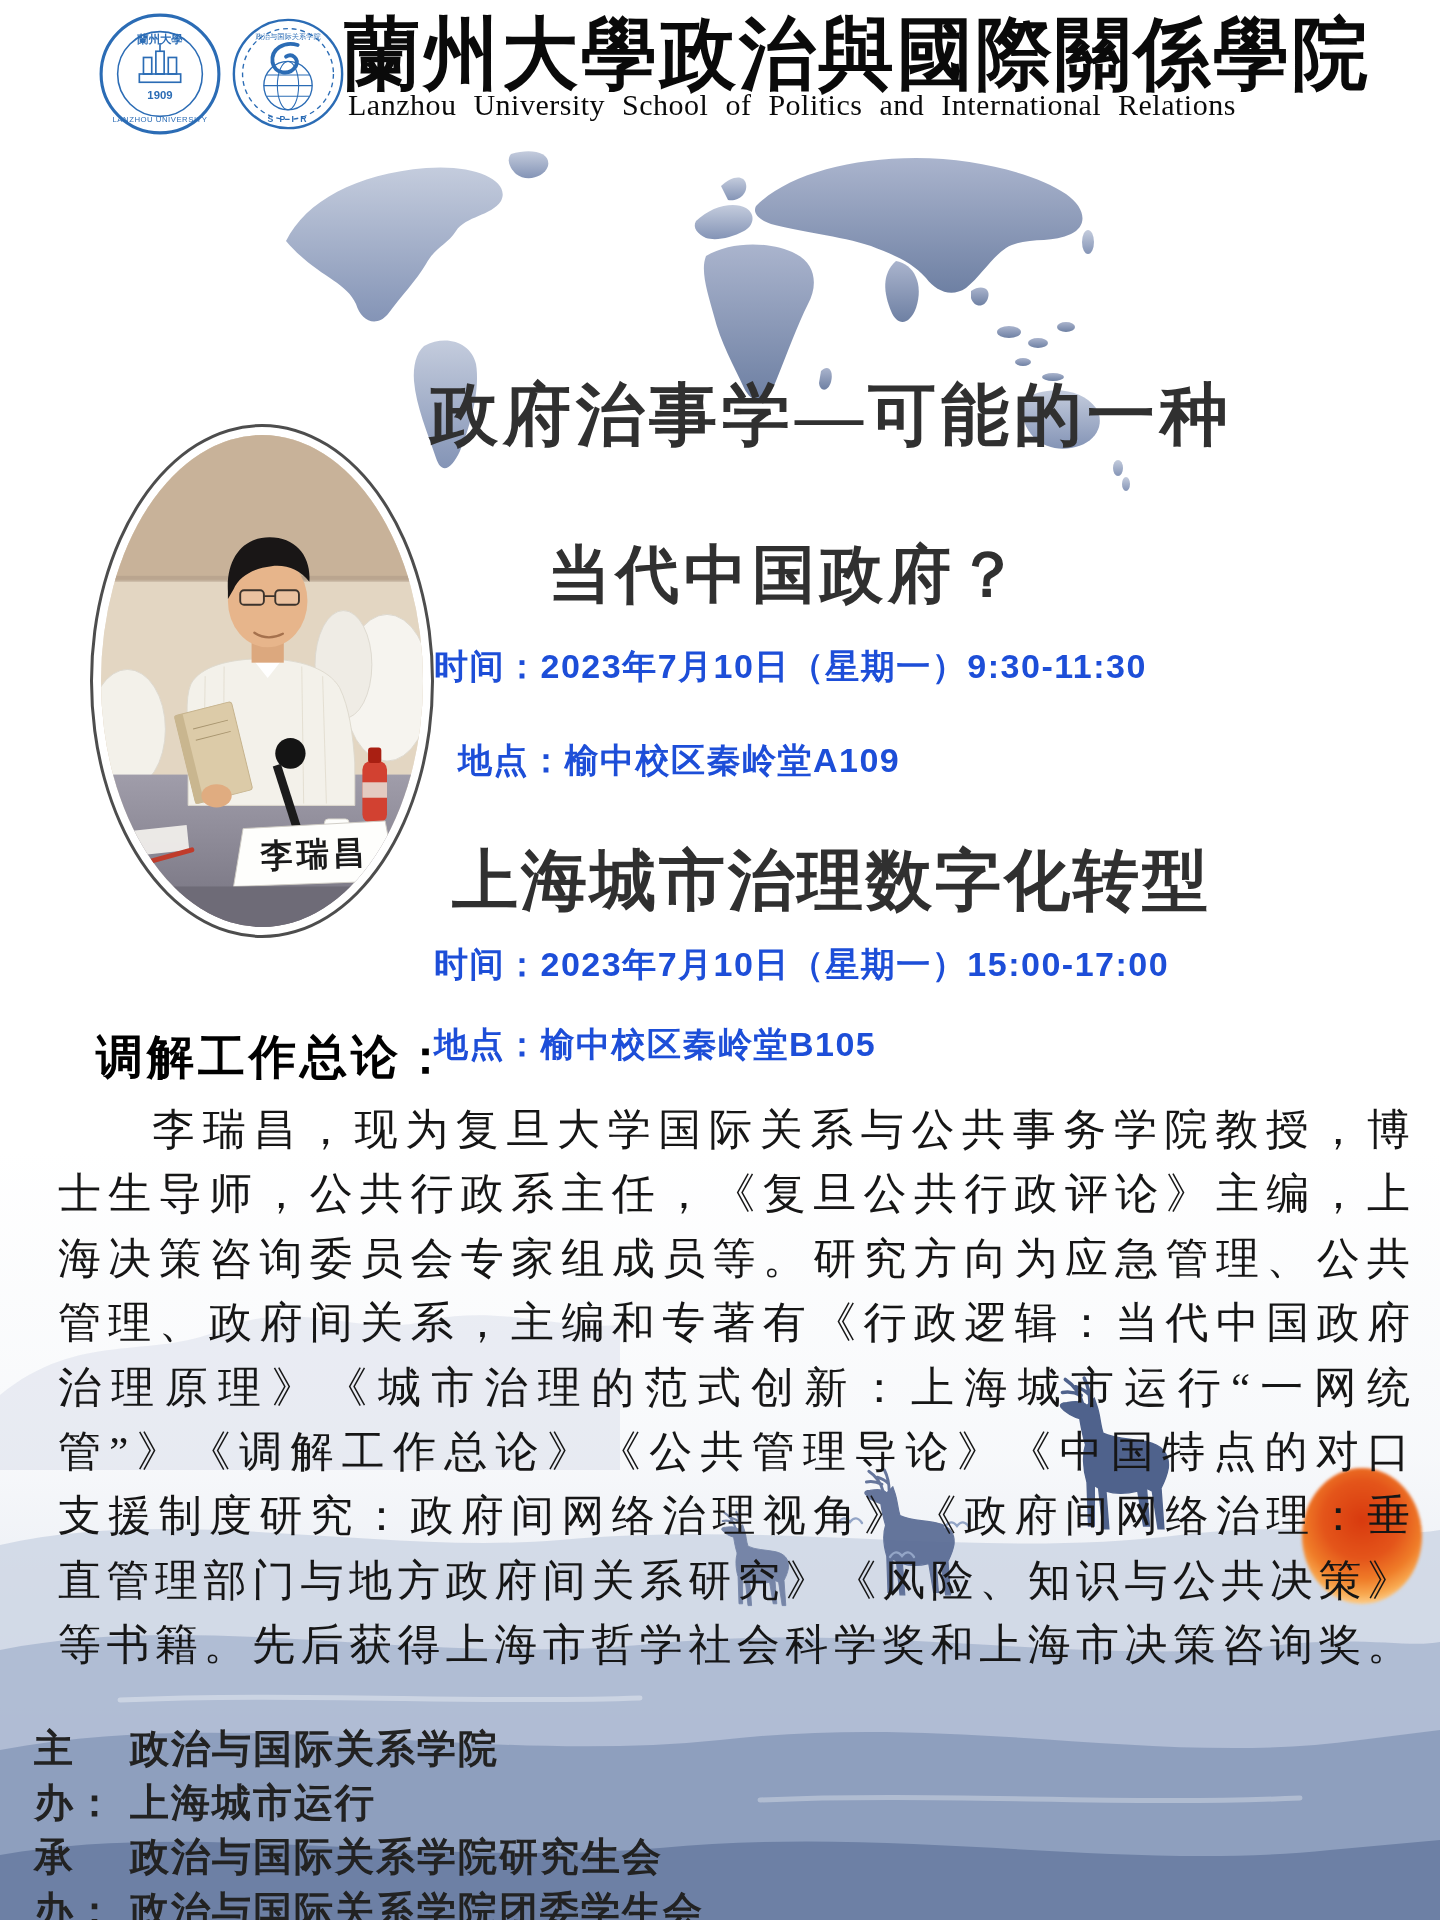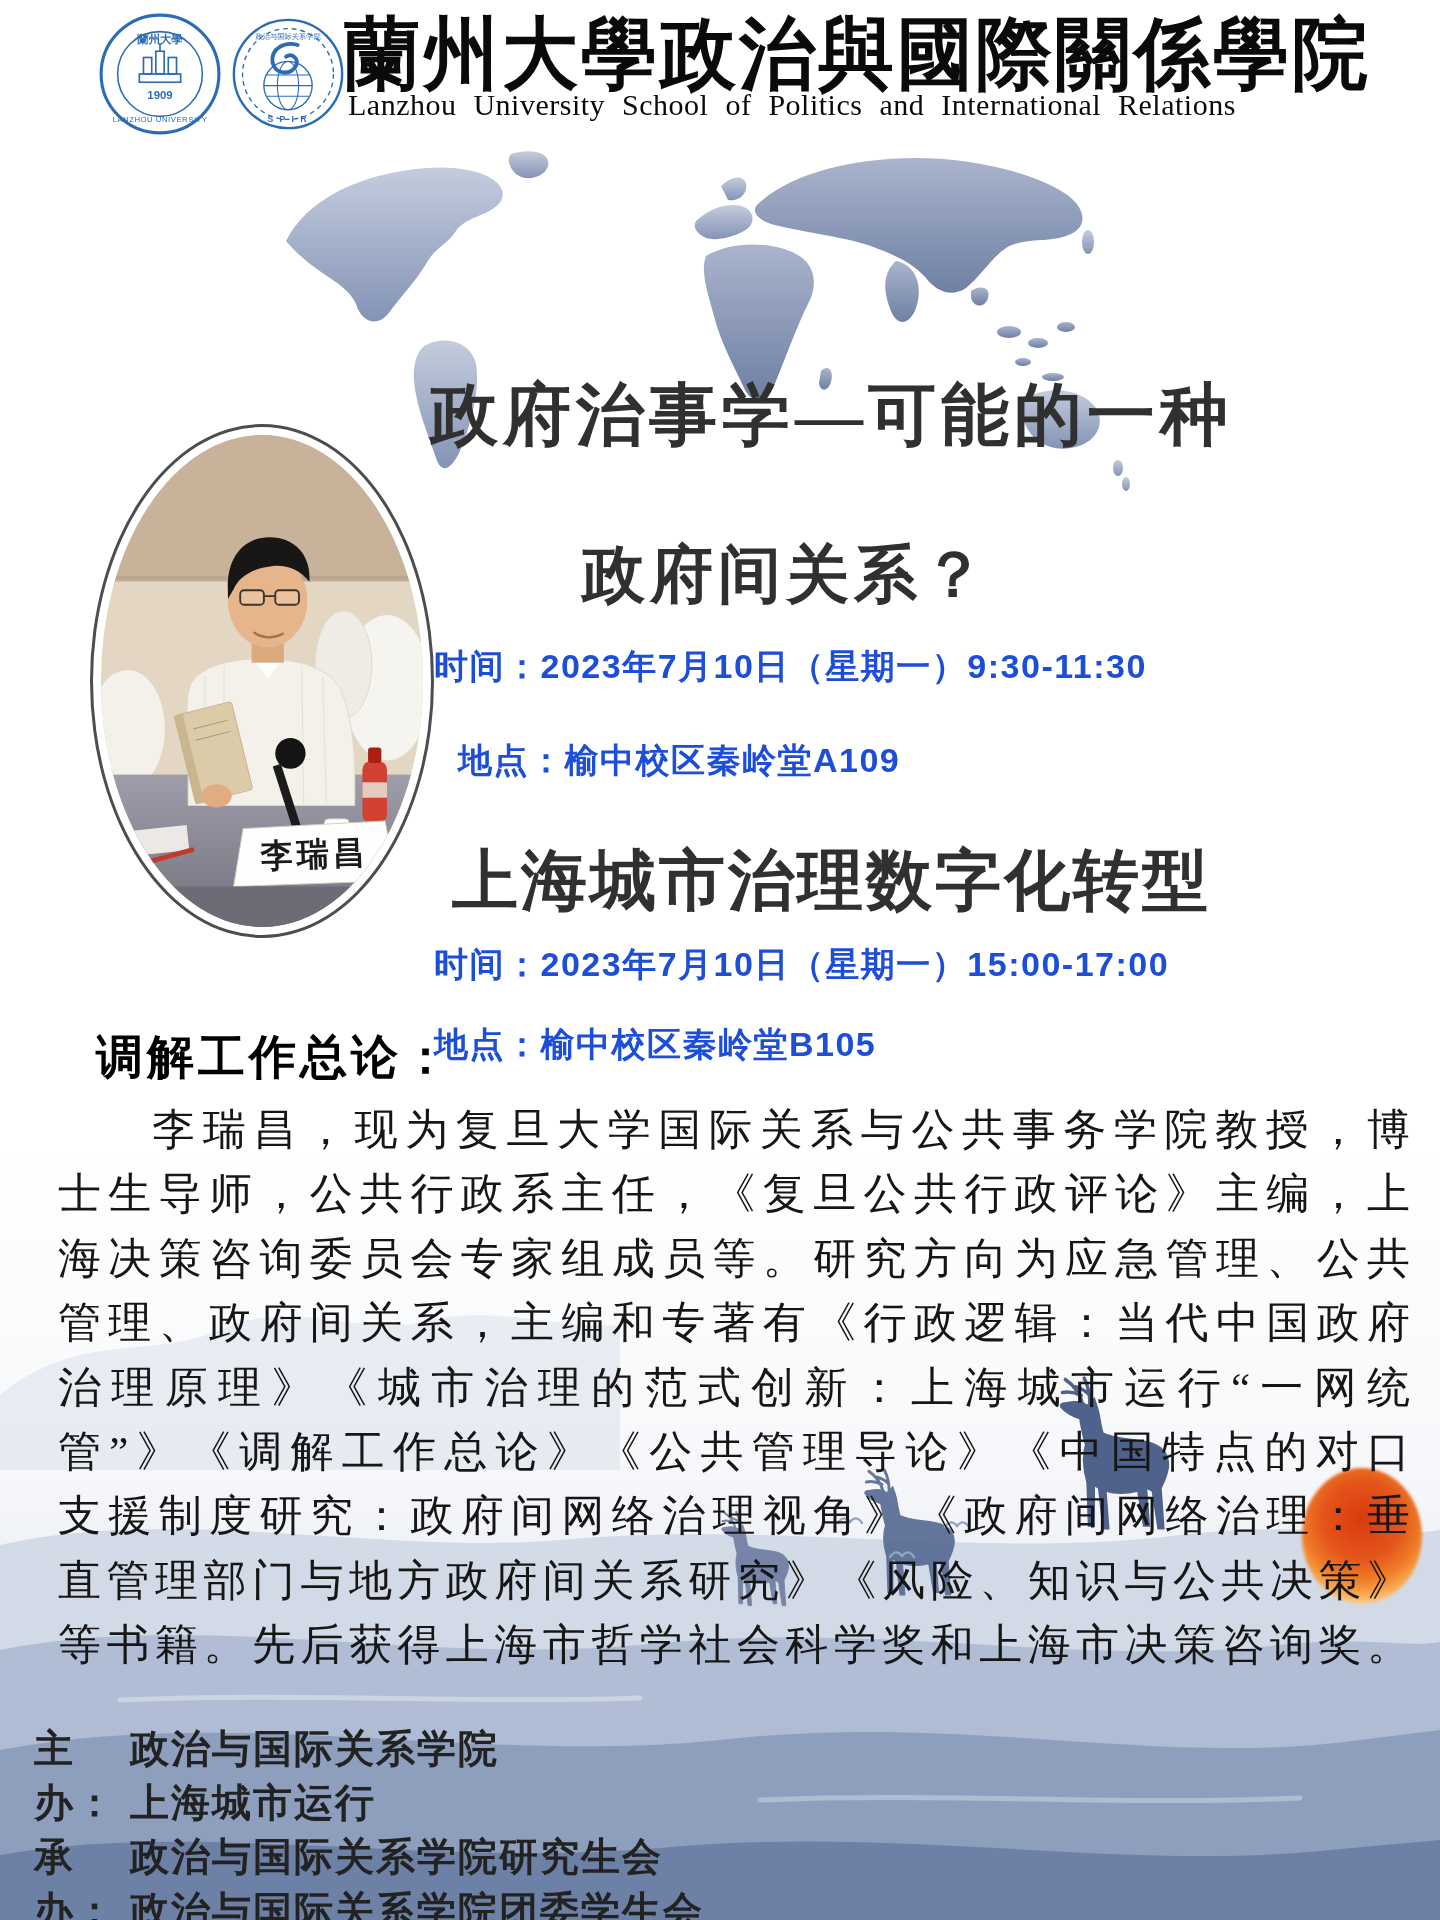--- a/index.html
+++ b/index.html
@@ -248,21 +248,21 @@
         <rect x="20" y="408" width="72" height="26" fill="#f5f3ee" transform="rotate(-6 56 421)" opacity=".9"></rect>
         <line x1="52" y1="442" x2="96" y2="430" stroke="#c03b2b" stroke-width="5" stroke-linecap="round"></line>
         <path d="M150,408 L300,400 L312,462 L140,468 Z" fill="#fefefc" stroke="#cfccc4"></path>
         <text x="226" y="446" text-anchor="middle" font-size="34" font-weight="bold" fill="#1a1a1a" letter-spacing="4" transform="rotate(-2 226 446)" font-family="'Liberation Serif',serif">李瑞昌</text>
         <rect x="0" y="468" width="340" height="42" fill="#6e6b77"></rect>
       </svg>
     </div>
   </div>
 
   <div class="lec-title t1a">政府治事学—可能的一种</div>
-  <div class="lec-title t1b">政府间关系？</div>
+  <div class="lec-title t1b">当代中国政府？</div>
   <div class="lec-meta m1t">时间：2023年7月10日（星期一）9:30-11:30</div>
   <div class="lec-meta m1l">地点：榆中校区秦岭堂A109</div>
 
   <div class="lec-title t2">上海城市治理数字化转型</div>
   <div class="lec-meta m2t">时间：2023年7月10日（星期一）15:00-17:00</div>
   <div class="lec-meta m2l">地点：榆中校区秦岭堂B105</div>
 
   <div class="bio-heading">调解工作总论：</div>
   <div class="bio">
     <div class="bio-line indent">李瑞昌，现为复旦大学国际关系与公共事务学院教授，博</div>

